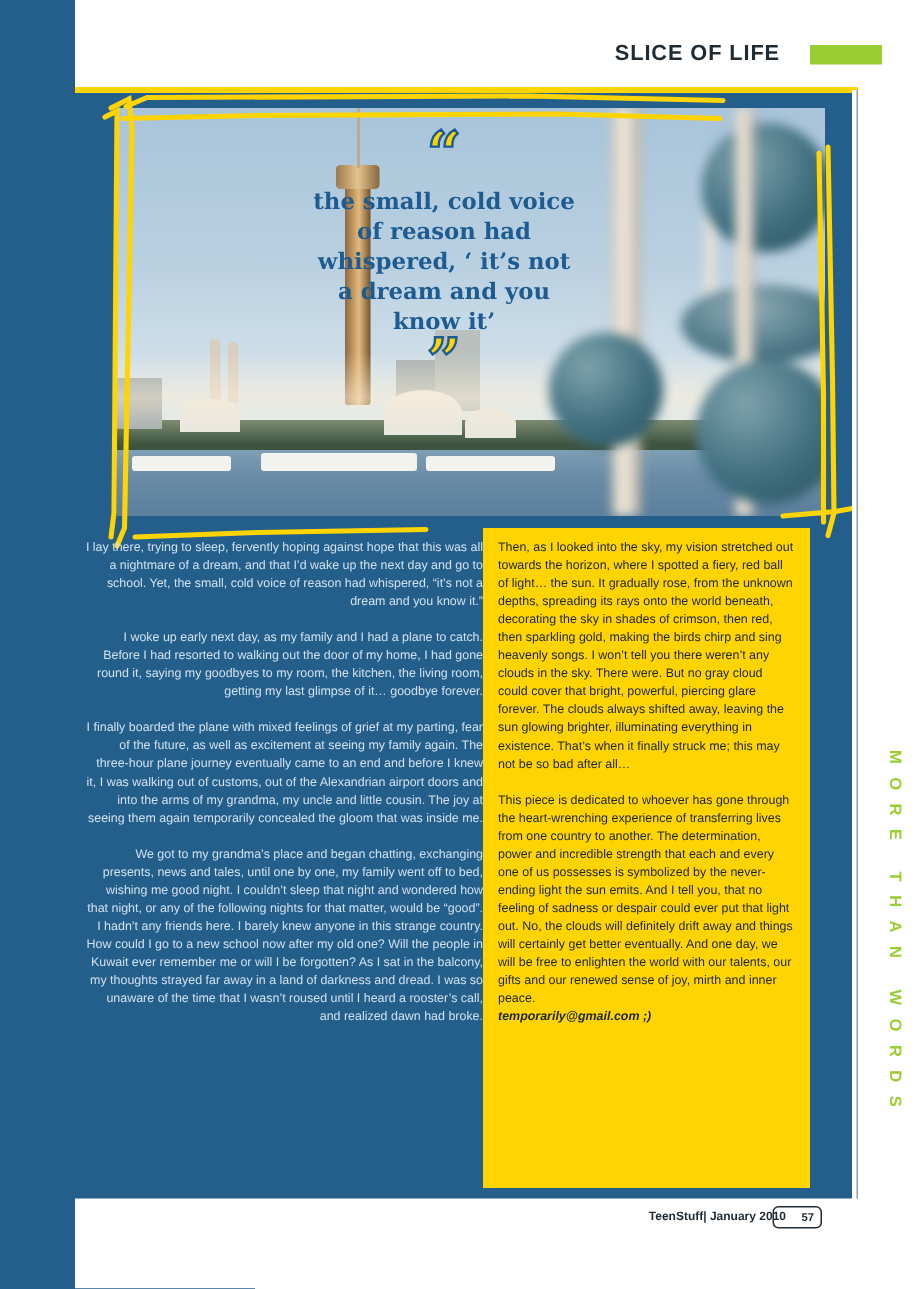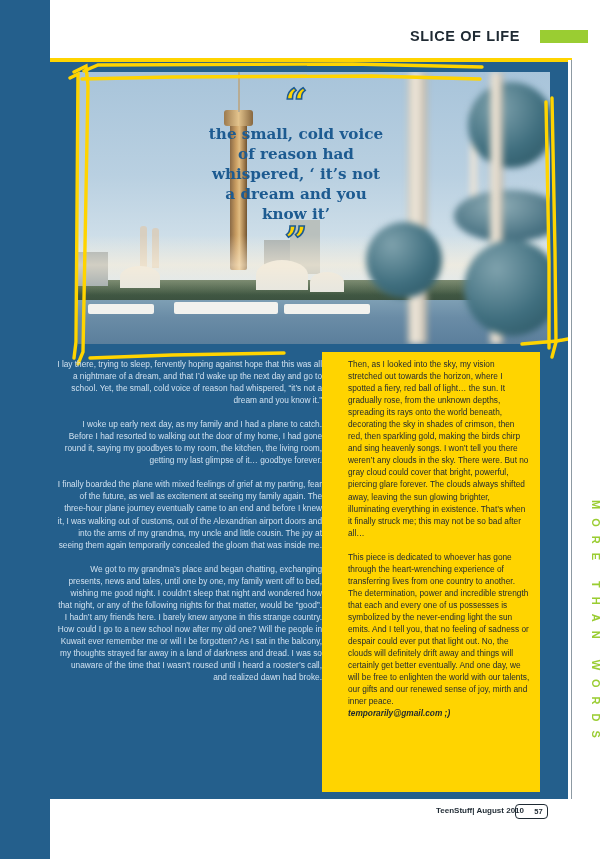--- a/index.html
+++ b/index.html
@@ -141,21 +141,21 @@
 
   .yellow-box{
     position:absolute;left:322px;top:352px;width:218px;height:440px;
     background:#ffd400;
   }
   .col-right{
     position:absolute;left:332px;top:358px;width:198px;
     color:#1d2630;font-size:8.3px;line-height:12.05px;
     font-family:"Liberation Sans", sans-serif;
   }
-  .col-right p{margin:0 0 12px 16px;}
+  .col-right p{margin:0 0 12px 0;}
   .signoff{font-weight:bold;font-style:italic;}
 
   
   .rail{
     position:absolute;right:0;top:60px;width:44px;bottom:0;background:#ffffff;
   }
   .rail-line{
     position:absolute;right:40px;top:60px;width:1px;height:760px;background:#8d9aa3;
   }
   .vert-text{
@@ -261,16 +261,16 @@
     <p>Then, as I looked into the sky, my vision stretched out towards the horizon, where I spotted a fiery, red ball of light… the sun.  It gradually rose, from the unknown depths, spreading its rays onto the world beneath, decorating the sky in shades of crimson, then red, then sparkling gold, making the birds chirp and sing heavenly songs. I won’t tell you there weren’t any clouds in the sky. There were. But no gray cloud could cover that bright, powerful, piercing glare forever. The clouds always shifted away, leaving the sun glowing brighter, illuminating everything in existence. That’s when it finally struck me; this may not be so bad after all…</p>
     <p>This piece is dedicated to whoever has gone through the heart-wrenching experience of transferring lives from one country to another. The determination, power and incredible strength that each and every one of us possesses is symbolized by the never-ending light the sun emits. And I tell you, that no feeling of sadness or despair could ever put that light out. No, the clouds will definitely drift away and things will certainly get better eventually. And one day, we will be free to enlighten the world with our talents, our gifts and our renewed sense of joy, mirth and inner peace.</p>
     <p class="signoff" style="margin-top:-12px">temporarily@gmail.com ;)</p>
   </div>
 
   <div class="rail"></div>
   <div class="rail-line"></div>
   <div class="vert-text">MORE THAN WORDS</div>
 
   <div class="footer-band"></div>
-  <div class="footer-text">TeenStuff| August 2010</div>
+  <div class="footer-text">TeenStuff| January 2010</div>
   <div class="pagenum">57</div>
 
 </div>
 
 </body></html>

